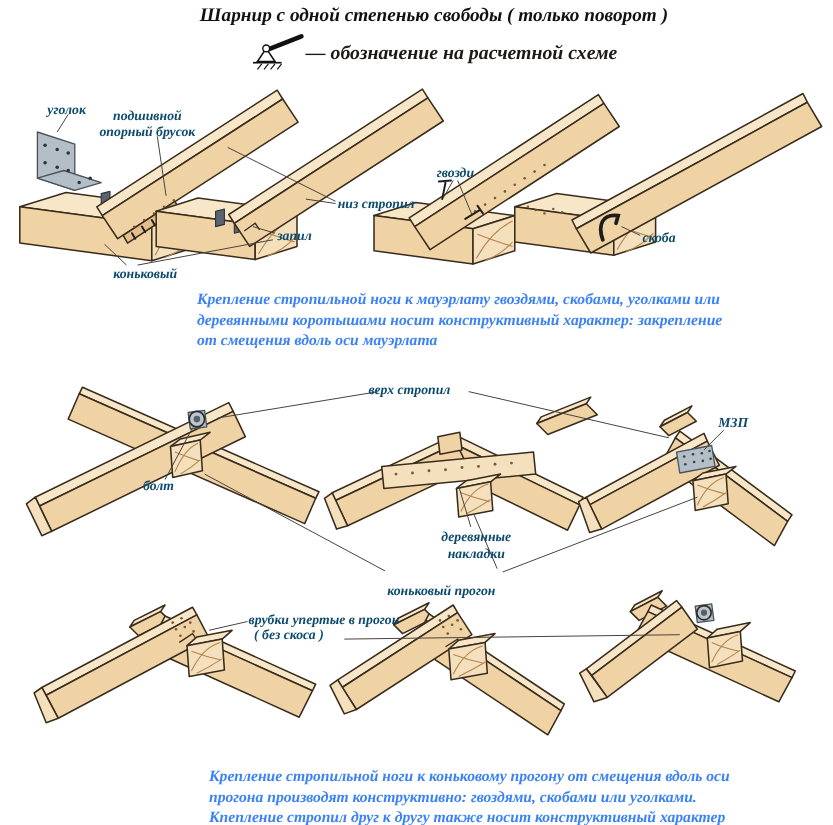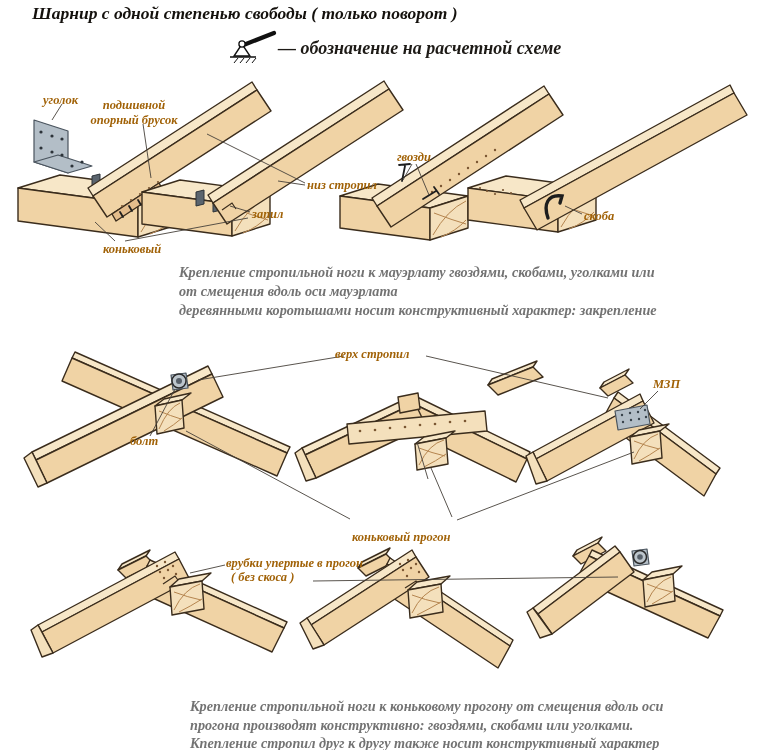--- a/index.html
+++ b/index.html
@@ -1,26 +1,26 @@
 <!DOCTYPE html>
 <html><head>
 <meta charset="utf-8">
 <style>
   html,body{margin:0;padding:0;background:#ffffff;}
   .page{position:relative;width:757px;height:750px;background:#ffffff;overflow:hidden;
         font-family:"Liberation Serif",serif;color:#1d1a16;}
-  .title{position:absolute;left:0;right:0;top:3px;
+  .title{position:absolute;left:0;right:0;top:3px;text-align:center;
          font-style:italic;font-weight:bold;font-size:17.5px;color:#14110d;z-index:2;padding-left:32px;}
   .legend-caption{position:absolute;left:278px;top:38px;font-style:italic;font-weight:bold;
          font-size:18px;white-space:nowrap;z-index:2;}
   .lbl{position:absolute;font-style:italic;font-weight:bold;font-size:12.5px;line-height:14.5px;
-       color:#a16207;white-space:nowrap;z-index:2;}
+       color:#0c4a6e;white-space:nowrap;z-index:2;}
   .lbl.ctr{text-align:center;white-space:normal;}
   .para{position:absolute;font-style:italic;font-weight:bold;font-size:14.2px;line-height:19px;
-        color:#737373;z-index:2;}
+        color:#3b82f6;z-index:2;}
   .para2{line-height:18.5px;}
   svg.art{position:absolute;left:0;top:0;z-index:1;}
   .o{stroke:#3a2c1c;stroke-width:1.4;stroke-linejoin:round;}
   .wt{fill:#f7e7c8;}   
   .wf{fill:#f0d3a5;}   
   .wd{fill:#e4bd8c;}   
   .we{fill:#f4e0bc;}   
   .mtl{fill:#b3bec7;stroke:#4a545e;stroke-width:1.2;stroke-linejoin:round;}
   .mtld{fill:#5a646e;stroke:#2c3339;stroke-width:1;stroke-linejoin:round;}
   .grain{fill:none;stroke:#b5854f;stroke-width:1;}
@@ -288,27 +288,31 @@
     <div>опорный брусок</div>
   </div>
   <div class="lbl" style="left:103px;top:242px;">коньковый</div>
   <div class="lbl" style="left:252px;top:207px;">запил</div>
   <div class="lbl" style="left:307px;top:178px;">низ стропил</div>
   <div class="lbl" style="left:397px;top:150px;">гвозди</div>
   <div class="lbl" style="left:584px;top:209px;">скоба</div>
 
   <div class="para" style="left:179px;top:263px;width:570px;">
     <div>Крепление стропильной ноги к мауэрлату гвоздями, скобами, уголками или</div>
+    <div>деревянными коротышами носит конструктивный характер: закрепление</div>
     <div>от смещения вдоль оси мауэрлата</div>
-    <div>деревянными коротышами носит конструктивный характер: закрепление</div>
   </div>
 
   <div class="lbl" style="left:335px;top:347px;">верх стропил</div>
   <div class="lbl" style="left:130px;top:434px;">болт</div>
   <div class="lbl" style="left:653px;top:377px;">МЗП</div>
+  <div class="lbl ctr" style="left:392px;top:481px;width:82px;">
+    <div>деревянные</div>
+    <div>накладки</div>
+  </div>
   <div class="lbl" style="left:352px;top:530px;text-align:right;">коньковый прогон</div>
 
   <div class="lbl" style="left:226px;top:556px;">врубки упертые в прогон</div>
   <div class="lbl" style="left:231px;top:570px;">( без скоса )</div>
 
   <div class="para para2" style="left:190px;top:697px;width:560px;">
     <div>Крепление стропильной ноги к коньковому прогону от смещения вдоль оси</div>
     <div>прогона производят конструктивно: гвоздями, скобами или уголками.</div>
     <div>Кпепление стропил друг к другу также носит конструктивный характер</div>
   </div>

